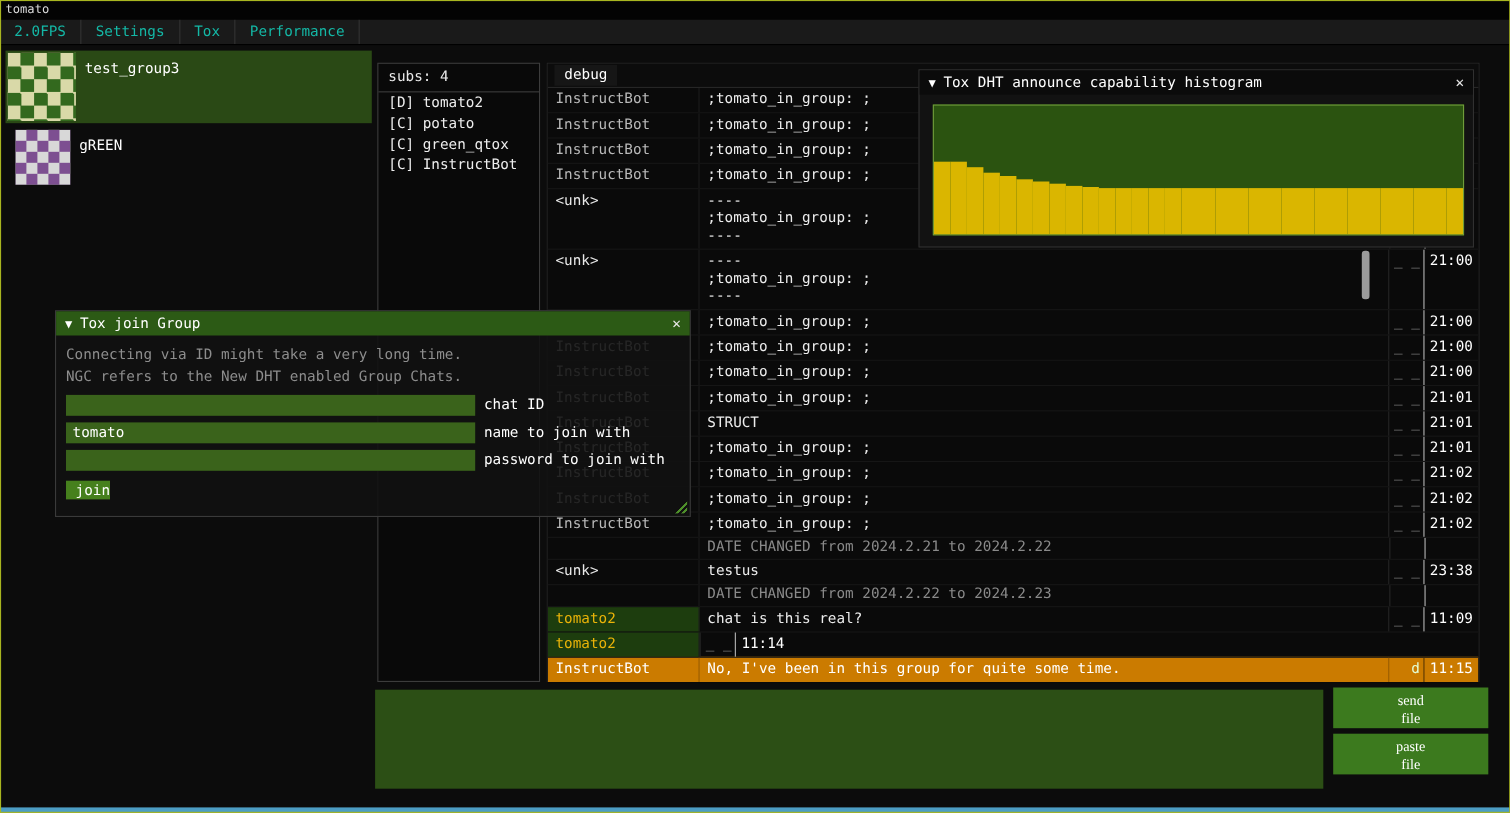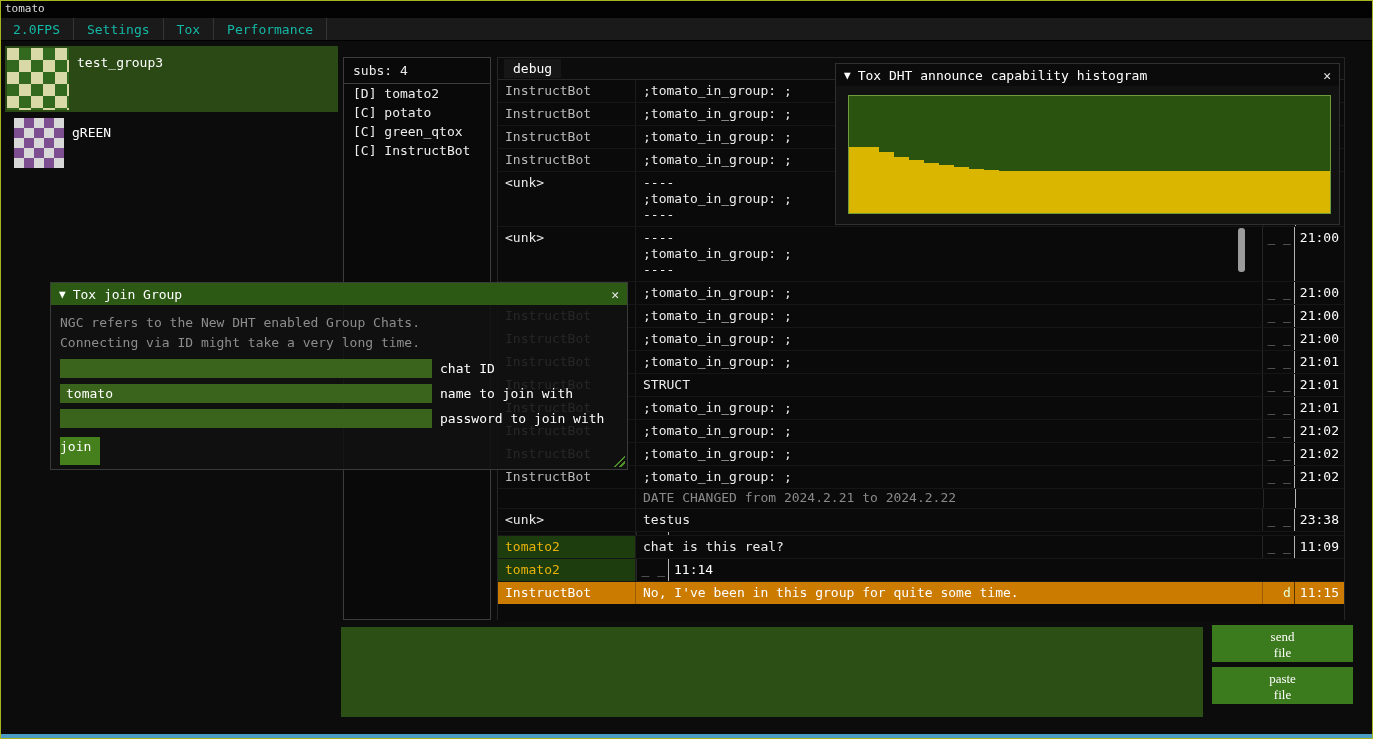--- a/index.html
+++ b/index.html
@@ -70,21 +70,21 @@
   .bars { display:flex; align-items:flex-end; width:100%; height:100%; }
   .hbar { flex:1; background:var(--histogram-yellow,#dab600); }
 
   .jwin { position:absolute; left:50px; top:282px; width:578px; height:188px; background:rgba(17,17,17,0.88); border:1px solid #3a3a3a; z-index:30; }
   .jwin .wtitle { background:#2c5a15; }
   .jbody { position:relative; padding:8px 9px; height:calc(100% - 22px); }
   .jinfo { color:#8d8d8d; line-height:20px; }
   .jrow { display:flex; align-items:center; margin-top:6px; }
   .jinput { width:372px; height:19px; background:var(--input-green,#3a631b); color:#fff; line-height:19px; padding:0 6px; cursor:text; }
   .jlabel { margin-left:8px; color:#fff; }
-  .jbtn { margin-top:9px; width:40px; height:28px; background:#46801d; color:#fff; text-align:left; line-height:19px; cursor:pointer; }
+  .jbtn { margin-top:9px; width:40px; height:17px; background:#46801d; color:#fff; text-align:right; line-height:19px; cursor:pointer; }
   .grip { position:absolute; right:2px; bottom:2px; width:13px; height:13px; background:repeating-linear-gradient(135deg, transparent 0 2px, #4e8f2a 2px 4px); clip-path:polygon(100% 0, 100% 100%, 0 100%); cursor:nwse-resize; }
 </style>
 </head>
 <body>
 
 <div class="app">
 
   <div class="titlebar">
     <span>tomato</span>
   </div>
@@ -223,20 +223,21 @@
           <div class="c-time"></div>
         </div>
         <div class="msg-row normal unk">
           <div class="c-name">&lt;unk&gt;</div>
           <div class="c-text">testus</div>
           <div class="c-flags">_ _</div>
           <div class="c-time">23:38</div>
         </div>
         <div class="msg-row date">
           <div class="c-name"></div>
+          <div class="c-text">DATE CHANGED from 2024.2.22 to 2024.2.23</div>
           <div class="c-flags"></div>
           <div class="c-time"></div>
         </div>
         <div class="msg-row self">
           <div class="c-name">tomato2</div>
           <div class="c-text">chat is this real?</div>
           <div class="c-flags">_ _</div>
           <div class="c-time">11:09</div>
         </div>
         <div class="msg-row self">
@@ -305,22 +306,22 @@
     </div>
   </div>
 
   <div class="jwin">
     <div class="wtitle">
       <span class="collapse">▼</span>
       <span>Tox join Group</span>
       <span class="wclose">✕</span>
     </div>
     <div class="jbody">
+      <div class="jinfo">Connecting via ID might take a very long time.</div>
       <div class="jinfo">NGC refers to the New DHT enabled Group Chats.</div>
-      <div class="jinfo">Connecting via ID might take a very long time.</div>
       <div class="jrow">
         <div class="jinput"></div>
         <div class="jlabel">chat ID</div>
       </div>
       <div class="jrow">
         <div class="jinput">tomato</div>
         <div class="jlabel">name to join with</div>
       </div>
       <div class="jrow">
         <div class="jinput"></div>

